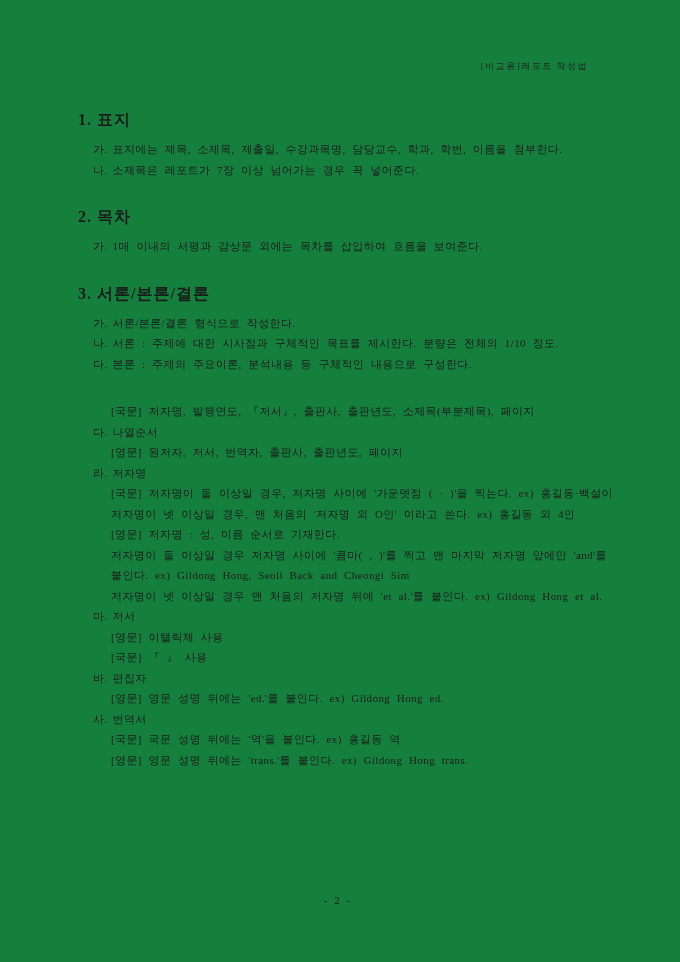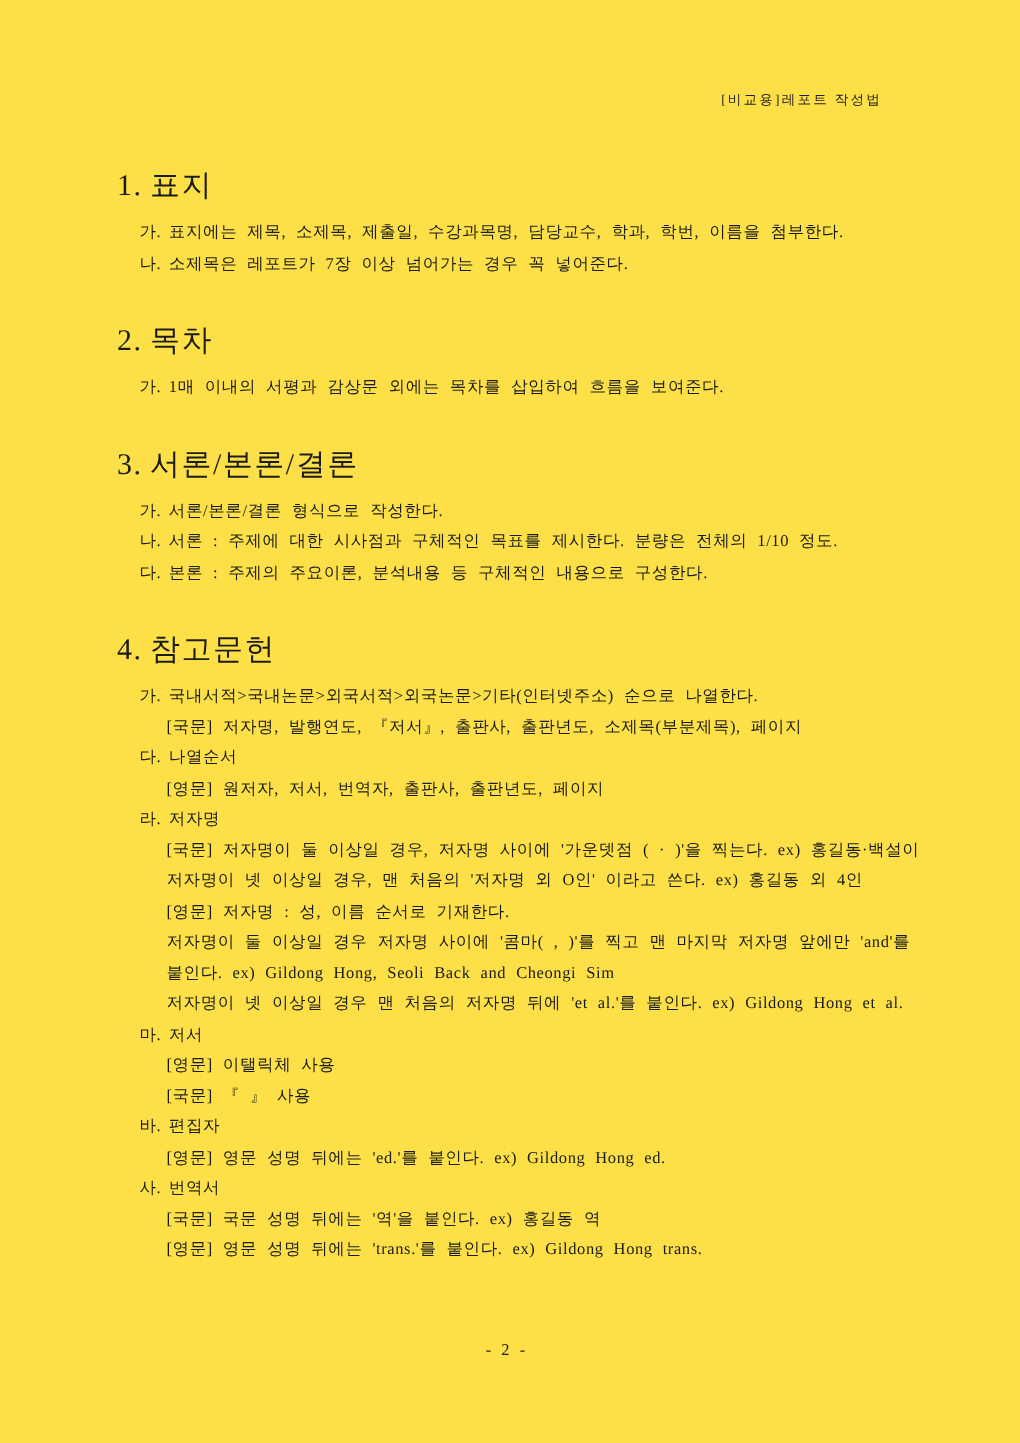--- a/index.html
+++ b/index.html
@@ -4,21 +4,21 @@
 <style>
   html, body {
     margin: 0;
     padding: 0;
     background: #ffffff;
   }
   .page {
     position: relative;
     width: 680px;
     height: 962px;
-    background: #fde047;
+    background: #15803d;
     color: #1b1b1b;
     font-family: "Liberation Serif", "DejaVu Serif", serif;
     overflow: hidden;
   }
   .header-note {
     position: absolute;
     top: 60px;
     right: 92px;
     font-size: 9px;
     letter-spacing: 1.5px;
@@ -26,22 +26,22 @@
   }
   .content {
     position: absolute;
     left: 78px;
     top: 110px;
     width: 520px;
   }
   .sec { margin-bottom: 27px; }
   .sec-title {
     margin: 0 0 8px 0;
-    font-size: 20px;
-    font-weight: normal;
+    font-size: 16px;
+    font-weight: bold;
     letter-spacing: 1px;
   }
   .sec-title .sec-num { margin-right: 5px; }
   .line {
     font-size: 11px;
     line-height: 20.5px;
     letter-spacing: 0.4px;
     word-spacing: 3.5px;
     white-space: nowrap;
   }
@@ -79,23 +79,21 @@
     </div>
 
     <div class="sec">
       <h2 class="sec-title"><span class="sec-num">3.</span><span>서론/본론/결론</span></h2>
       <div class="line lvl1"><span class="lbl">가.</span><span>서론/본론/결론 형식으로 작성한다.</span></div>
       <div class="line lvl1"><span class="lbl">나.</span><span>서론 : 주제에 대한 시사점과 구체적인 목표를 제시한다. 분량은 전체의 1/10 정도.</span></div>
       <div class="line lvl1"><span class="lbl">다.</span><span>본론 : 주제의 주요이론, 분석내용 등 구체적인 내용으로 구성한다.</span></div>
     </div>
 
     <div class="sec">
-      <h2 class="sec-title"><span class="sec-num">4.</span><span>참고문헌</span></h2>
 
-      <div class="line lvl1"><span class="lbl">가.</span><span>국내서적&gt;국내논문&gt;외국서적&gt;외국논문&gt;기타(인터넷주소) 순으로 나열한다.</span></div>
 
       <div class="line lvl2">[국문] 저자명, 발행연도, 『저서』, 출판사, 출판년도, 소제목(부분제목), 페이지</div>
       <div class="line lvl1"><span class="lbl">다.</span><span>나열순서</span></div>
       <div class="line lvl2">[영문] 원저자, 저서, 번역자, 출판사, 출판년도, 페이지</div>
 
       <div class="line lvl1"><span class="lbl">라.</span><span>저자명</span></div>
       <div class="line lvl2">[국문] 저자명이 둘 이상일 경우, 저자명 사이에 '가운뎃점 ( · )'을 찍는다. ex) 홍길동·백설이</div>
       <div class="line lvl2">저자명이 넷 이상일 경우, 맨 처음의 '저자명 외 O인' 이라고 쓴다. ex) 홍길동 외 4인</div>
       <div class="line lvl2">[영문] 저자명 : 성, 이름 순서로 기재한다.</div>
       <div class="line lvl2">저자명이 둘 이상일 경우 저자명 사이에 '콤마( , )'를 찍고 맨 마지막 저자명 앞에만 'and'를</div>

